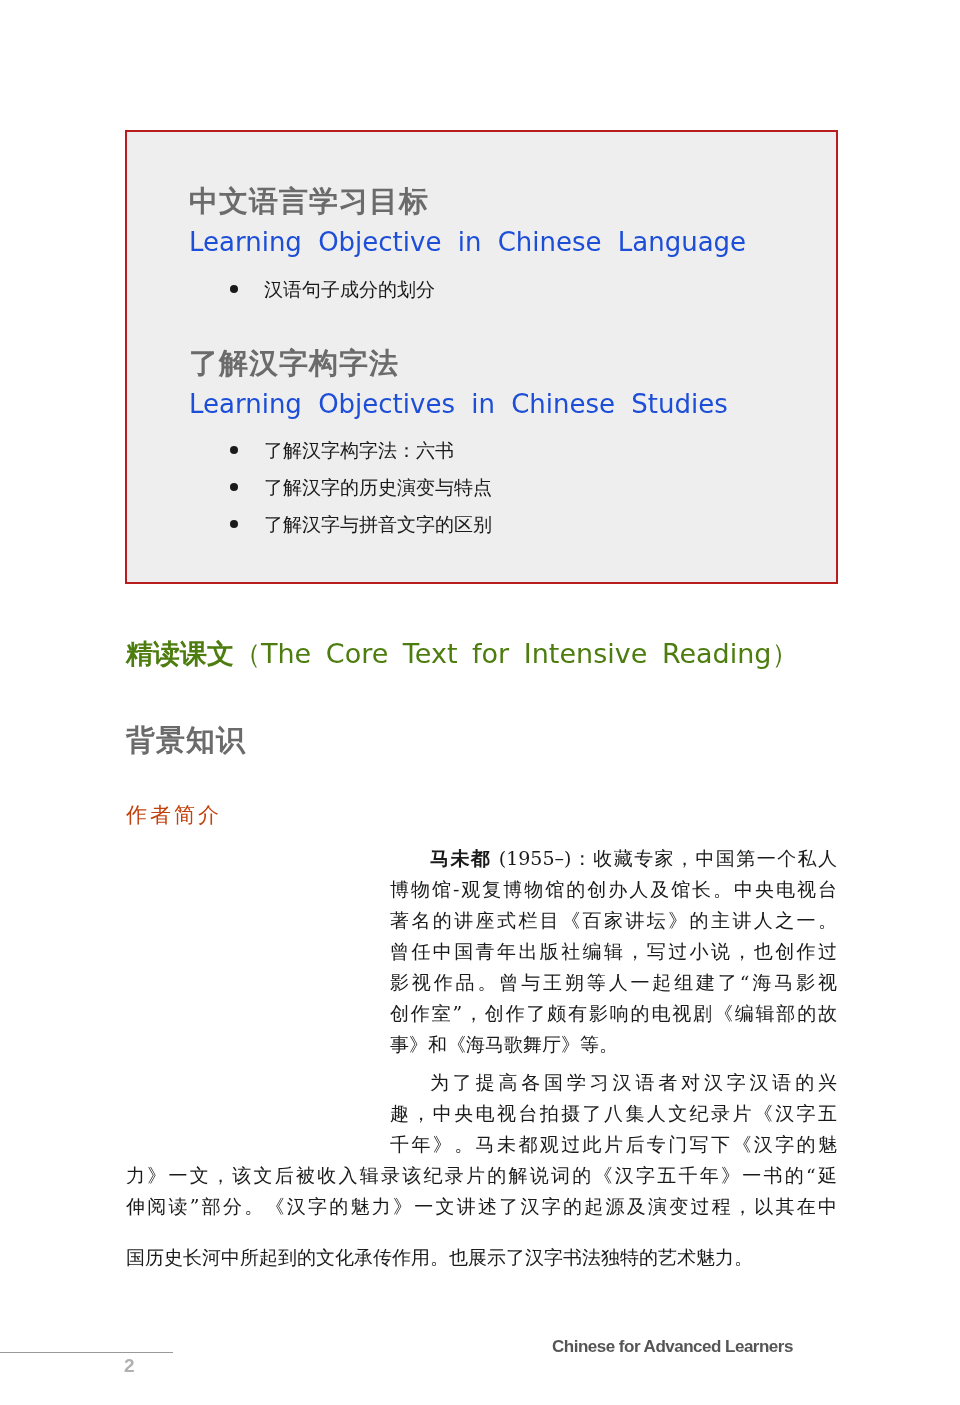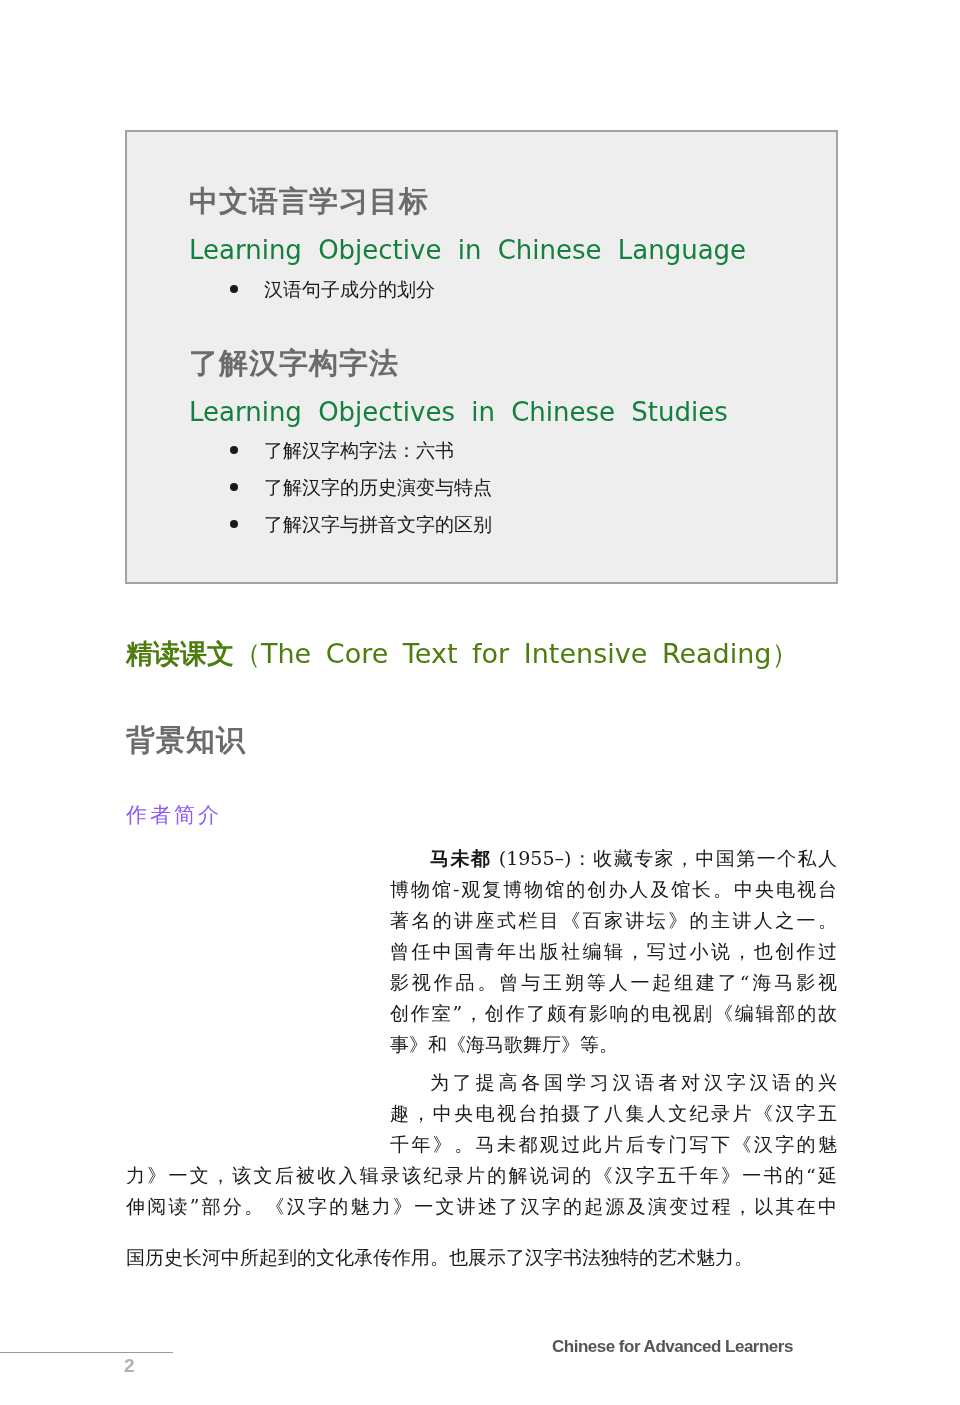--- a/index.html
+++ b/index.html
@@ -14,43 +14,42 @@
       overflow: hidden;
       font-family: "DejaVu Sans", "Liberation Sans", sans-serif;
     }
     .objectives-box {
       position: absolute;
       left: 125px;
       top: 130px;
       width: 709px;
       height: 450px;
       background: #eeeeee;
-      border: 2px solid #a3a3a3;
+      border: 2px solid #b91c1c;
     }
     .obj-heading-cn {
       position: absolute;
       left: 62px;
       font-size: 29px;
       font-weight: bold;
       color: #6b6b6b;
       letter-spacing: 1px;
       line-height: 32px;
       white-space: nowrap;
       font-family: "DejaVu Sans", sans-serif;
     }
     .obj-heading-en {
       position: absolute;
       left: 62px;
       font-size: 26px;
-      color: #15803d;
+      color: #1d4ed8;
       word-spacing: 8px;
       line-height: 30px;
       white-space: nowrap;
       font-family: "DejaVu Sans", sans-serif;
-      margin-top: 8px;
     }
     .obj-list {
       position: absolute;
       left: 100px;
       margin: 0;
       padding: 0;
       list-style: none;
     }
     .obj-list li {
       position: relative;
@@ -95,21 +94,21 @@
       color: #6b6b6b;
       line-height: 36px;
       letter-spacing: 1px;
       font-family: "DejaVu Sans", sans-serif;
     }
     .author-label {
       position: absolute;
       left: 126px;
       top: 800px;
       font-size: 21px;
-      color: #8b5cf6;
+      color: #c2410c;
       letter-spacing: 3px;
       line-height: 30px;
       font-family: "DejaVu Serif", serif;
     }
     .para {
       position: absolute;
       color: #1a1a1a;
       font-family: "DejaVu Serif", serif;
       font-size: 19px;
       line-height: 31px;

